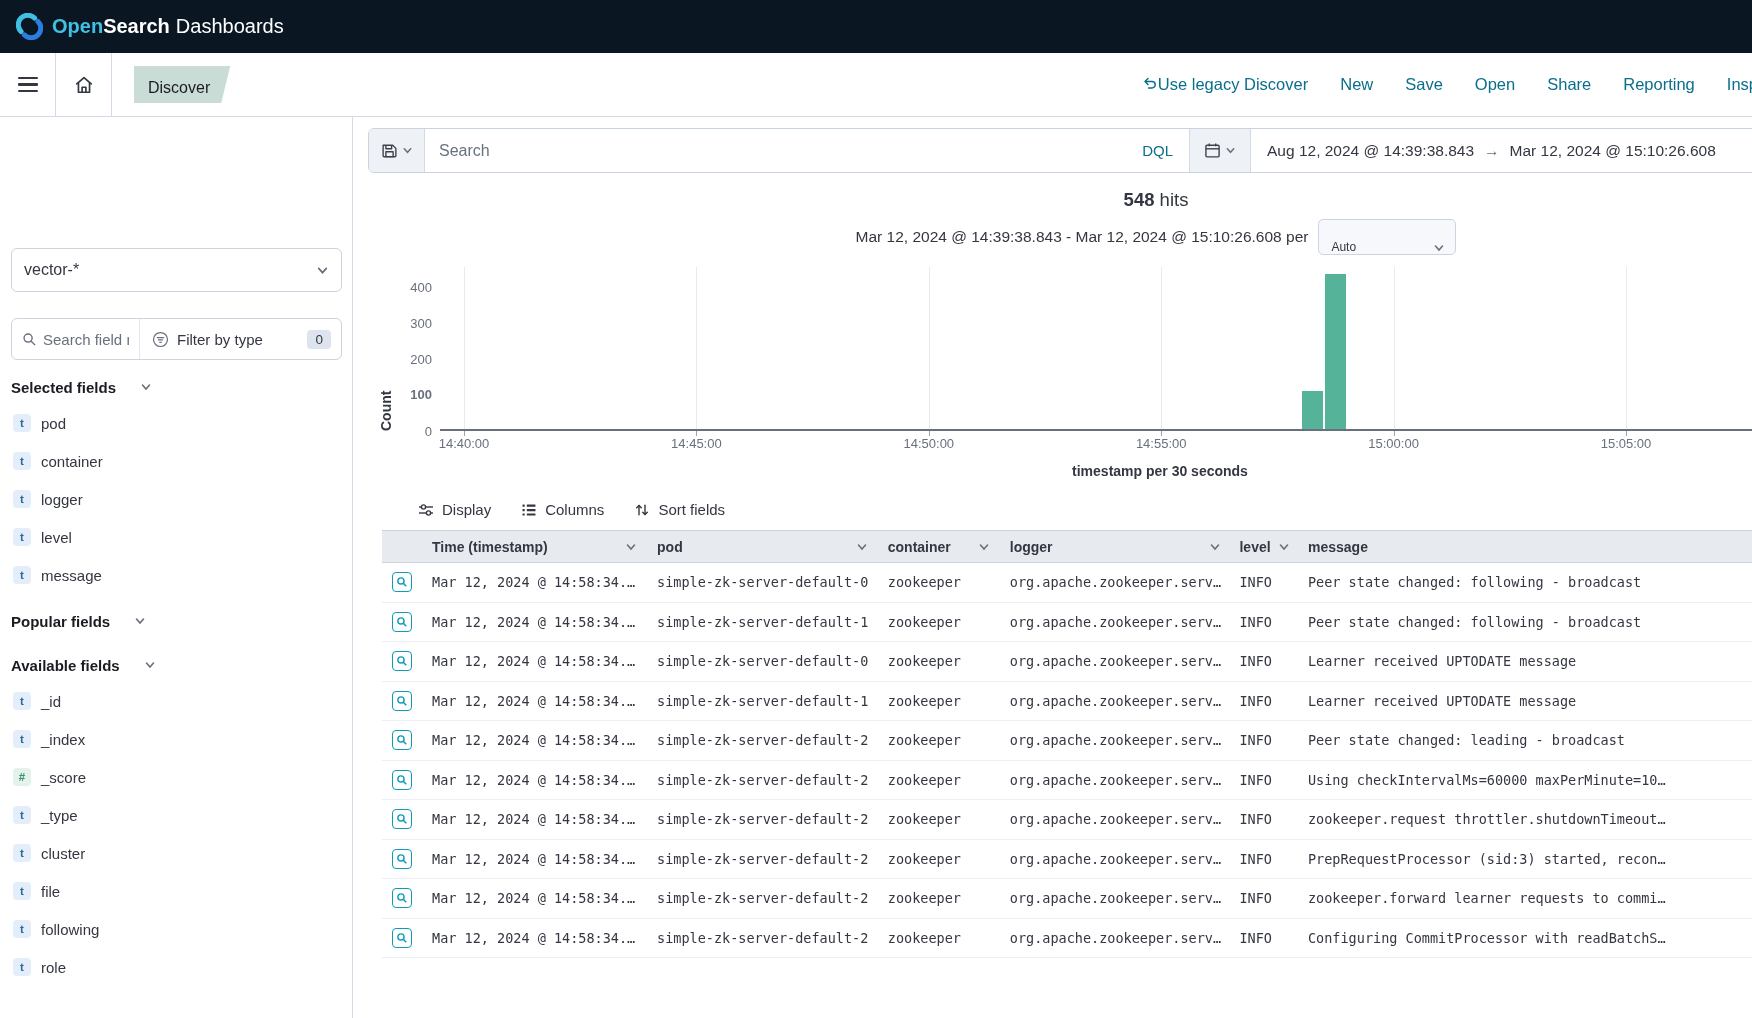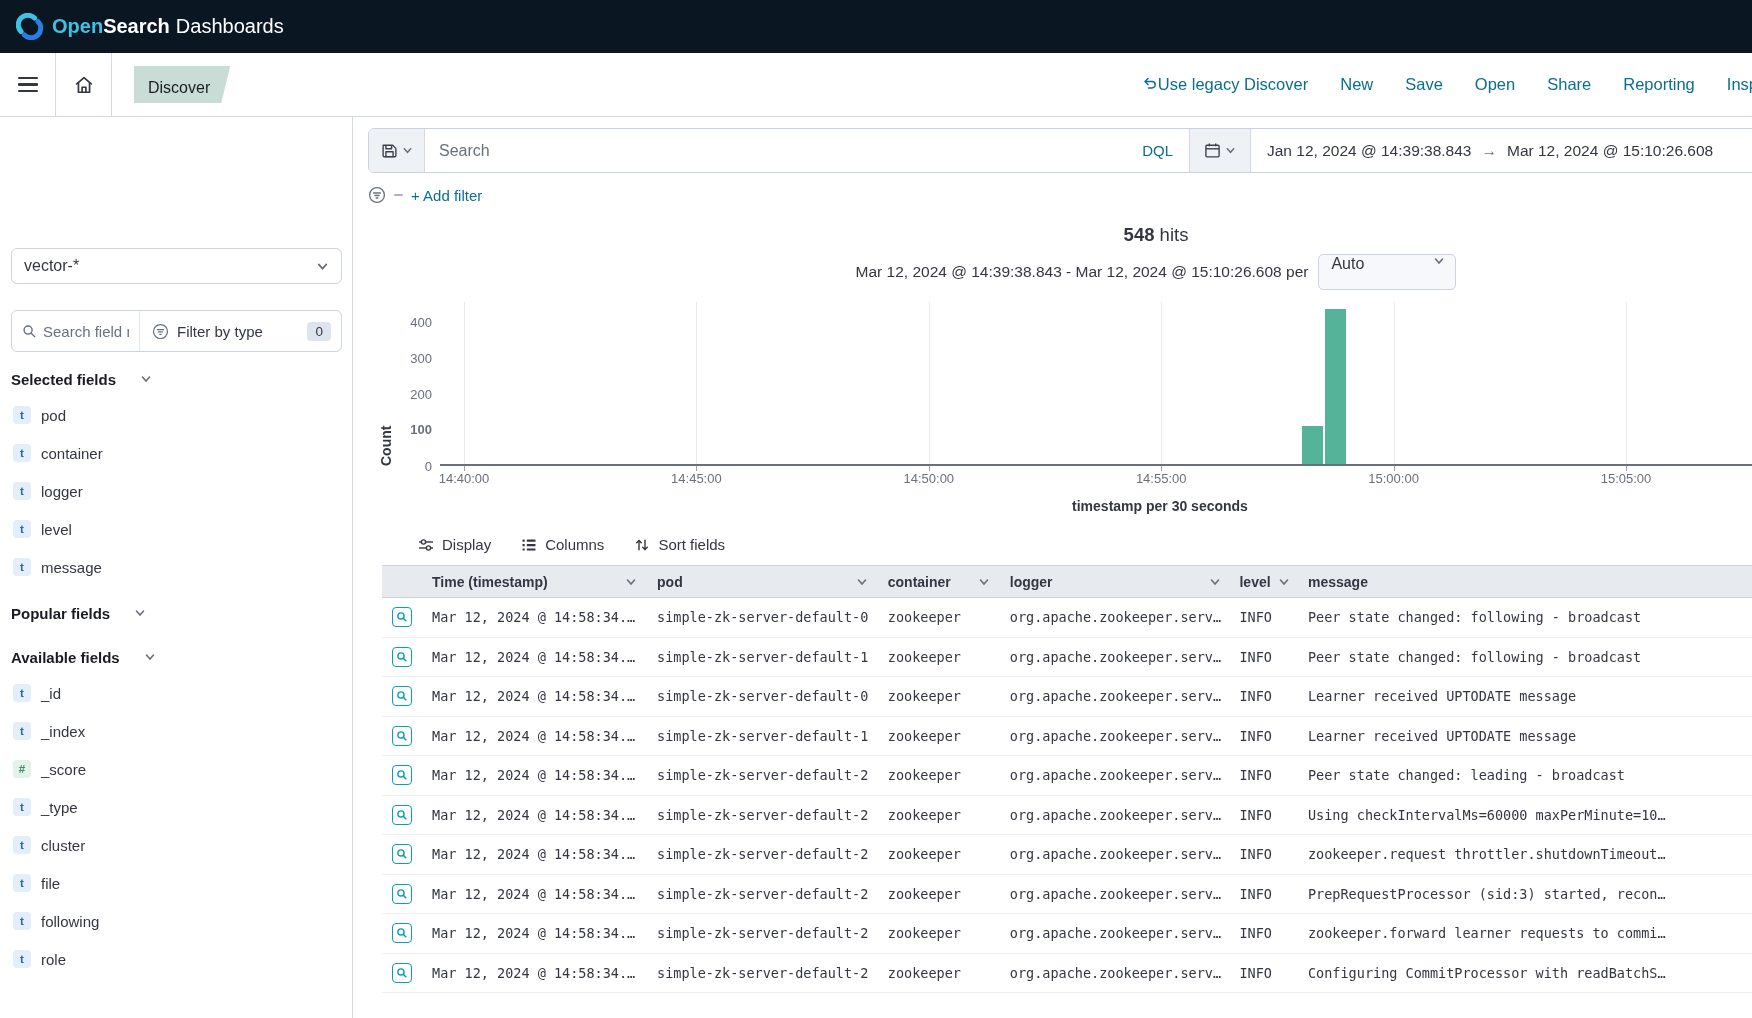--- a/index.html
+++ b/index.html
@@ -29,21 +29,21 @@
   .burger{display:flex;flex-direction:column;gap:4px}
   .burger i{display:block;width:20px;height:2.4px;background:var(--text);border-radius:1px}
   .breadcrumb{margin-left:22px;background:var(--badge_bg);color:var(--badge_fg);font-size:16px;padding:13px 20px 6px 14px;
     clip-path:polygon(0 0,100% 0,calc(100% - 9px) 100%,0 100%)}
   .nav-actions{margin-left:auto;margin-right:-28px;display:flex;align-items:center;gap:32px;white-space:nowrap}
   .nav-actions a{color:var(--primary);font-size:16.5px;text-decoration:none;display:flex;gap:0}
 
   
   .content{flex:1;display:flex;min-height:0}
   .sidebar{width:353px;flex-shrink:0;border-right:1px solid var(--border);padding:131px 10px 0 11px;overflow:hidden}
-  .index-pattern{width:100%;height:36px;border:1px solid #ccd4e0;border-radius:6px;background:#fff;display:flex;align-items:center;justify-content:space-between;padding:0 12px;font-size:16px}
+  .index-pattern{width:100%;height:44px;border:1px solid #ccd4e0;border-radius:6px;background:#fff;display:flex;align-items:center;justify-content:space-between;padding:0 12px;font-size:16px}
   .field-controls{margin-top:26px;display:flex;height:42px;border:1px solid #ccd4e0;border-radius:6px;overflow:hidden;background:#fff}
   .field-search{display:flex;align-items:center;gap:6px;padding:0 4px 0 10px;width:127px;color:var(--subtle)}
   .field-search input{width:86px;font-size:15px;color:var(--text)}
   .filter-type{flex:1;display:flex;align-items:center;gap:8px;padding:0 10px 0 12px;border-left:1px solid #e2e7ef;font-size:15px;color:var(--text)}
   .count-badge{margin-left:auto;background:#dde4ee;border-radius:4px;padding:2px 8px;font-size:13.5px}
   .field-section{margin-top:10px}
   .section-head{display:flex;align-items:center;gap:24px;height:34px;font-weight:600;font-size:15px;color:#1a1c21}
   .field-list{list-style:none}
   .field-item{display:flex;align-items:center;gap:10px;height:38px;padding-left:2px;font-size:15px}
   .token{width:18px;height:18px;border-radius:4px;display:flex;align-items:center;justify-content:center;font-size:11.5px;font-weight:700;flex-shrink:0}
@@ -68,21 +68,21 @@
   
   .filter-row{margin-top:9px;height:26px;display:flex;align-items:center;gap:8px;color:var(--subtle)}
   .filter-row .dash{width:9px;height:2px;background:#aab2c0;border-radius:1px}
   .add-filter{color:var(--primary);font-size:15px}
 
   
   .panel{width:1576px;margin-top:16px}
   .hits{margin-top:10px;text-align:center;font-size:18.5px}
   .hits .hits-count{font-weight:700}
   .subtitle-row{margin-top:8px;height:36px;display:flex;align-items:center;justify-content:center;gap:10px;font-size:15.5px}
-  .interval-select{height:36px;min-width:138px;border:1px solid #ccd4e0;border-radius:5px;background:#f6f8fb;display:flex;align-items:flex-start;justify-content:space-between;padding:0 10px 0 12px;font-size:16px;gap:10px;color:var(--text)}
+  .interval-select{height:36px;min-width:138px;border:1px solid #ccd4e0;border-radius:5px;background:#f6f8fb;display:flex;align-items:flex-end;justify-content:space-between;padding:0 10px 0 12px;font-size:12px;gap:10px;color:var(--text)}
   .chart-area{position:relative;margin-top:12px}
   .count-label{position:absolute;left:10px;top:0;height:164px;display:flex;align-items:center;writing-mode:vertical-rl;transform:rotate(180deg);font-weight:700;font-size:14px;color:var(--text)}
   .ylabels{position:absolute;left:0;top:0;width:64px;height:164px}
   .ytick{position:absolute;right:0;font-size:13px;color:var(--subtle)}
   .plot{position:relative;margin-left:72px;width:1440px;height:164px;border-bottom:2px solid #69707d;overflow:visible}
   .gridline{position:absolute;top:0;bottom:0;width:1px;background:var(--grid)}
   .tickmark{position:absolute;bottom:-7px;width:1px;height:5px;background:#9aa3b0}
   .bar{position:absolute;bottom:0;background:var(--bar);z-index:1}
   .xlabels{position:relative;margin-left:72px;width:1440px;height:24px}
   .xtick{position:absolute;top:5px;transform:translateX(-50%);font-size:13px;color:var(--subtle)}
@@ -303,36 +303,26 @@
             <rect x="1.8" y="3" width="12.4" height="11" rx="1"></rect>
               <line x1="1.8" y1="6.4" x2="14.2" y2="6.4"></line>
               <line x1="5" y1="1.4" x2="5" y2="4"></line>
               <line x1="11" y1="1.4" x2="11" y2="4"></line>
           </svg>
           <svg class="chev" viewBox="0 0 12 12" width="11" height="11" fill="none" stroke="currentColor" stroke-width="1.6" stroke-linecap="round">
               <polyline points="2.5,4 6,8 9.5,4"></polyline>
             </svg>
         </button>
         <div class="qb-dates">
-          <span>Jan 12, 2024 @ 14:39:38.843</span>
+          <span>Aug 12, 2024 @ 14:39:38.843</span>
           <span class="arrow">→</span>
           <span>Mar 12, 2024 @ 15:10:26.608</span>
         </div>
       </div>
 
-      <div class="filter-row">
-        <svg viewBox="0 0 18 18" width="18" height="18" fill="none" stroke="#69707d" stroke-width="1.3" stroke-linecap="round">
-            <circle cx="9" cy="9" r="7.4"></circle>
-            <line x1="5.6" y1="7" x2="12.4" y2="7"></line>
-            <line x1="6.9" y1="9.5" x2="11.1" y2="9.5"></line>
-            <line x1="8.2" y1="12" x2="9.8" y2="12"></line>
-          </svg>
-        <span class="dash"></span>
-        <button class="add-filter">+ Add filter</button>
-      </div>
 
       <section class="panel">
         <div class="hits">
           <span class="hits-count">548</span>
           <span>hits</span>
         </div>
         <div class="subtitle-row">
           <span>Mar 12, 2024 @ 14:39:38.843 - Mar 12, 2024 @ 15:10:26.608 per</span>
           <button class="interval-select">
             <span>Auto</span>

